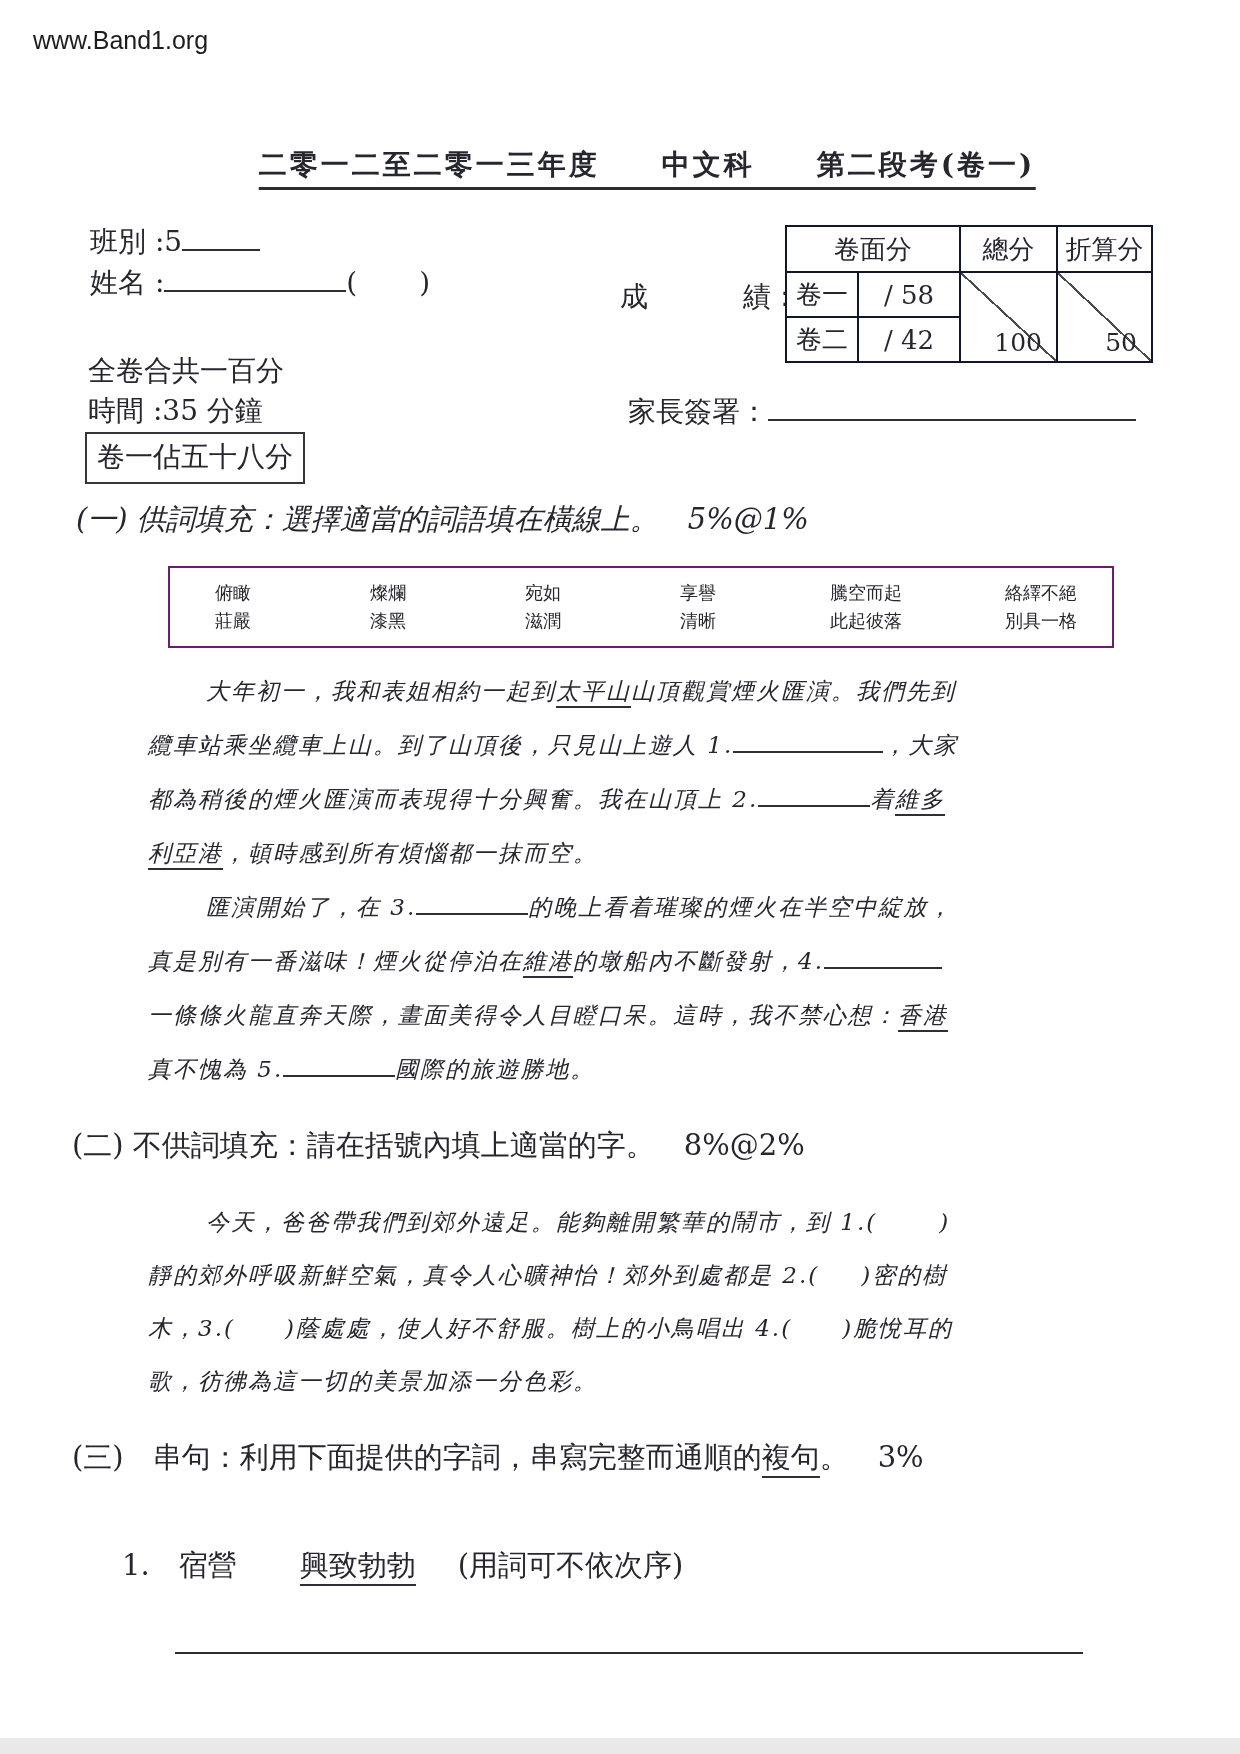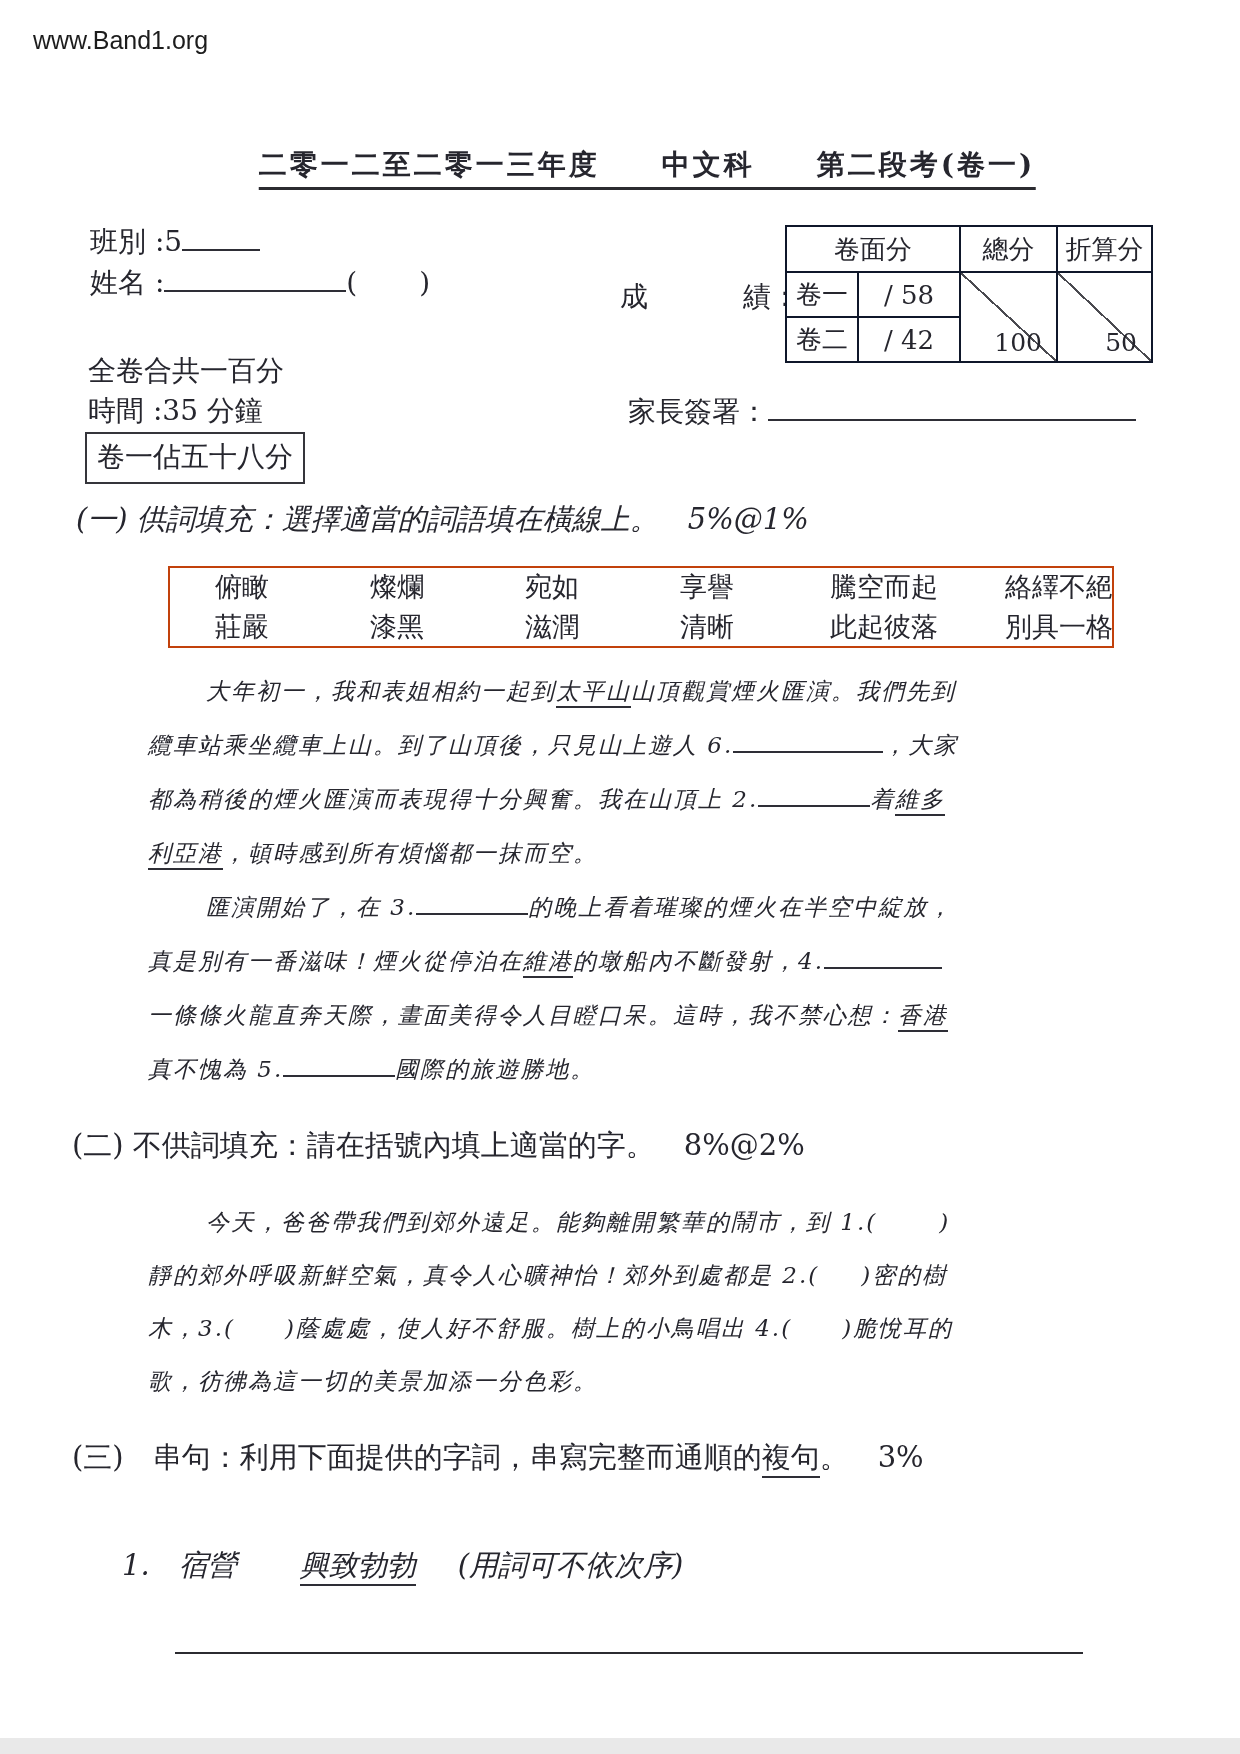--- a/index.html
+++ b/index.html
@@ -58,35 +58,35 @@
   }
   .boxed{
     border:2px solid #35353b;
     padding:4px 10px 6px 10px;
     display:inline-block;
     font-size:28px;
   }
   .sec-heading{font-size:29px;white-space:pre-wrap;}
   .word-bank{
     left:168px;top:566px;width:946px;height:82px;
-    border:2px solid #c2410c;
+    border:2px solid #701a75;
     box-sizing:border-box;
     display:grid;
     grid-template-columns:155px 155px 155px 150px 175px auto;
     align-content:center;
     row-gap:4px;
     padding-left:45px;
-    font-size:27px;
+    font-size:18px;
   }
   .word-bank span{white-space:nowrap;}
   .para{font-size:23px;letter-spacing:2px;font-style:italic;}
   .para .line{line-height:54px;height:54px;white-space:pre-wrap;}
   .para2 .line{line-height:53px;height:53px;}
   .ind{text-indent:58px;}
-  .item-line{font-size:29px;white-space:pre-wrap;font-style:italic;}
+  .item-line{font-size:29px;white-space:pre-wrap;}
   .answer-rule{
     left:175px;top:1652px;width:908px;height:0;
     border-top:2px solid #2b2b30;
   }
 </style>
 </head>
 <body>
 
 <div class="page">
 
@@ -148,21 +148,21 @@
     <span>莊嚴</span>
     <span>漆黑</span>
     <span>滋潤</span>
     <span>清晰</span>
     <span>此起彼落</span>
     <span>別具一格</span>
   </div>
 
   <div class="abs para" style="left:148px;top:664px;width:975px;">
     <div class="line ind"><span>大年初一，我和表姐相約一起到</span><span class="u">太平山</span><span>山頂觀賞煙火匯演。我們先到</span></div>
-    <div class="line"><span>纜車站乘坐纜車上山。到了山頂後，只見山上遊人 6.</span><span class="blankline" style="width: 150px;"></span><span>，大家</span></div>
+    <div class="line"><span>纜車站乘坐纜車上山。到了山頂後，只見山上遊人 1.</span><span class="blankline" style="width: 150px;"></span><span>，大家</span></div>
     <div class="line"><span>都為稍後的煙火匯演而表現得十分興奮。我在山頂上 2.</span><span class="blankline" style="width: 112px;"></span><span>着</span><span class="u">維多</span></div>
     <div class="line"><span class="u">利亞港</span><span>，頓時感到所有煩惱都一抹而空。</span></div>
     <div class="line ind"><span>匯演開始了，在 3.</span><span class="blankline" style="width: 112px;"></span><span>的晚上看着璀璨的煙火在半空中綻放，</span></div>
     <div class="line"><span>真是別有一番滋味！煙火從停泊在</span><span class="u">維港</span><span>的墩船內不斷發射，4.</span><span class="blankline" style="width: 118px;"></span></div>
     <div class="line"><span>一條條火龍直奔天際，畫面美得令人目瞪口呆。這時，我不禁心想：</span><span class="u">香港</span></div>
     <div class="line"><span>真不愧為 5.</span><span class="blankline" style="width: 112px;"></span><span>國際的旅遊勝地。</span></div>
   </div>
 
   <div class="abs sec-heading" style="left:72px;top:1126px;">(二) 不供詞填充：請在括號內填上適當的字。　8%@2%</div>
 

